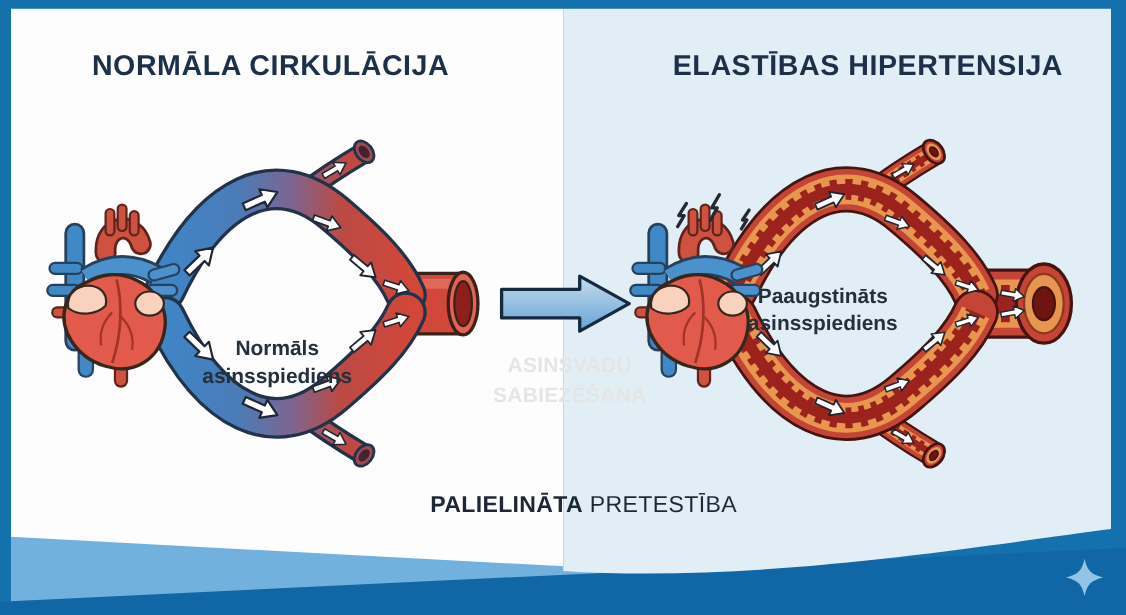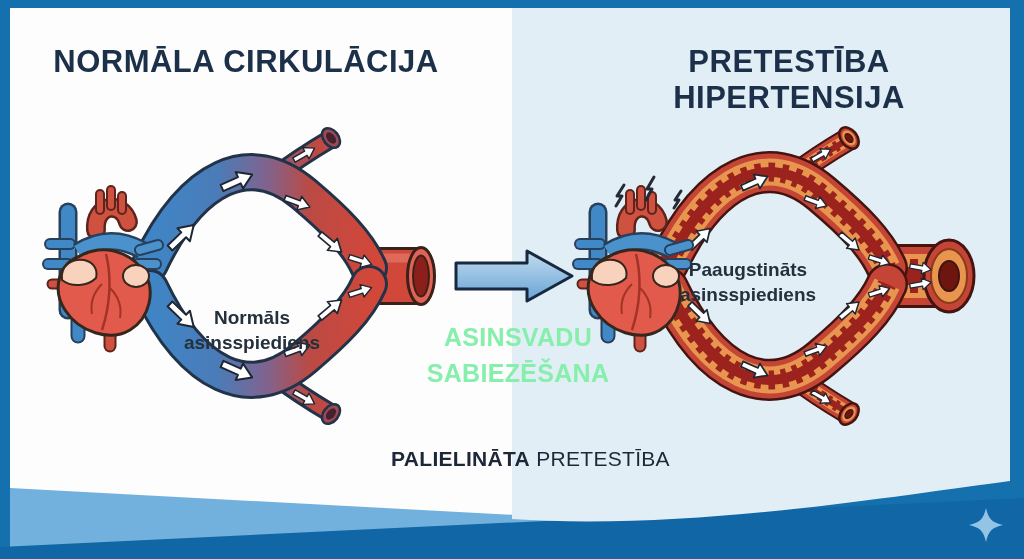--- a/index.html
+++ b/index.html
@@ -1,27 +1,27 @@
 <!DOCTYPE html>
 <html><head>
 <meta charset="utf-8">
 <style>
   html,body{margin:0;padding:0;background:#1471ae;}
   #stage{position:relative;width:1024px;height:559px;overflow:hidden;
          font-family:"Liberation Sans",sans-serif;background:#1471ae;}
   #art{position:absolute;left:0;top:0;}
   .txt{position:absolute;text-align:center;color:#1c2b40;}
-  .title{font-size:31px;font-weight:800;letter-spacing:.5px;color:#1c3049;}
+  .title{font-size:26px;font-weight:800;letter-spacing:.5px;color:#1c3049;}
   #title-left{left:30px;top:44px;width:432px;}
   #title-right{left:573px;top:44px;width:432px;}
   .vessel-label{font-size:19px;font-weight:600;line-height:1.3;color:#25303d;}
   #label-left{left:152px;top:258px;width:200px;margin-top:48px;}
   #label-right{left:648px;top:258px;width:200px;}
-  #cause-text{left:403px;top:320px;width:230px;font-size:25px;font-weight:800;
-              line-height:1.42;color:#86efac;letter-spacing:.3px;}
+  #cause-text{left:403px;top:320px;width:230px;font-size:19px;font-weight:800;
+              line-height:1.42;color:#e5e5e5;letter-spacing:.3px;}
   #result-text{left:310px;top:447px;width:404px;font-size:21px;color:#1e2737;letter-spacing:.3px;}
   #result-text .b{font-weight:800;padding-left:37px;}
   #result-text .r{font-weight:400;}
 </style>
 </head>
 <body>
 
 <div id="stage">
 
 <svg id="art" width="1024" height="559" viewBox="0 0 1024 559">
@@ -196,21 +196,21 @@
   <g stroke="#232a33" stroke-width="3" fill="none" stroke-linejoin="round" stroke-linecap="round">
     <path d="M616,206 L622,196 L617,196 L624,185"></path>
     <path d="M646,200 L652,189 L647,189 L654,177"></path>
     <path d="M674,208 L679,200 L675,200 L681,191"></path>
   </g>
 
   <path d="M456,263 H527 V251 L572,276 L527,301 V289 H456 Z" fill="url(#gradArrow)" stroke="#16293e" stroke-width="3" stroke-linejoin="round"></path>
 </svg>
 
   <div id="title-left" class="txt title">NORMĀLA CIRKULĀCIJA</div>
-  <div id="title-right" class="txt title">PRETESTĪBA HIPERTENSIJA</div>
+  <div id="title-right" class="txt title">ELASTĪBAS HIPERTENSIJA</div>
 
   <div id="label-left" class="txt vessel-label">
     <div>Normāls</div>
     <div>asinsspiediens</div>
   </div>
   <div id="label-right" class="txt vessel-label">
     <div>Paaugstināts</div>
     <div>asinsspiediens</div>
   </div>
 

